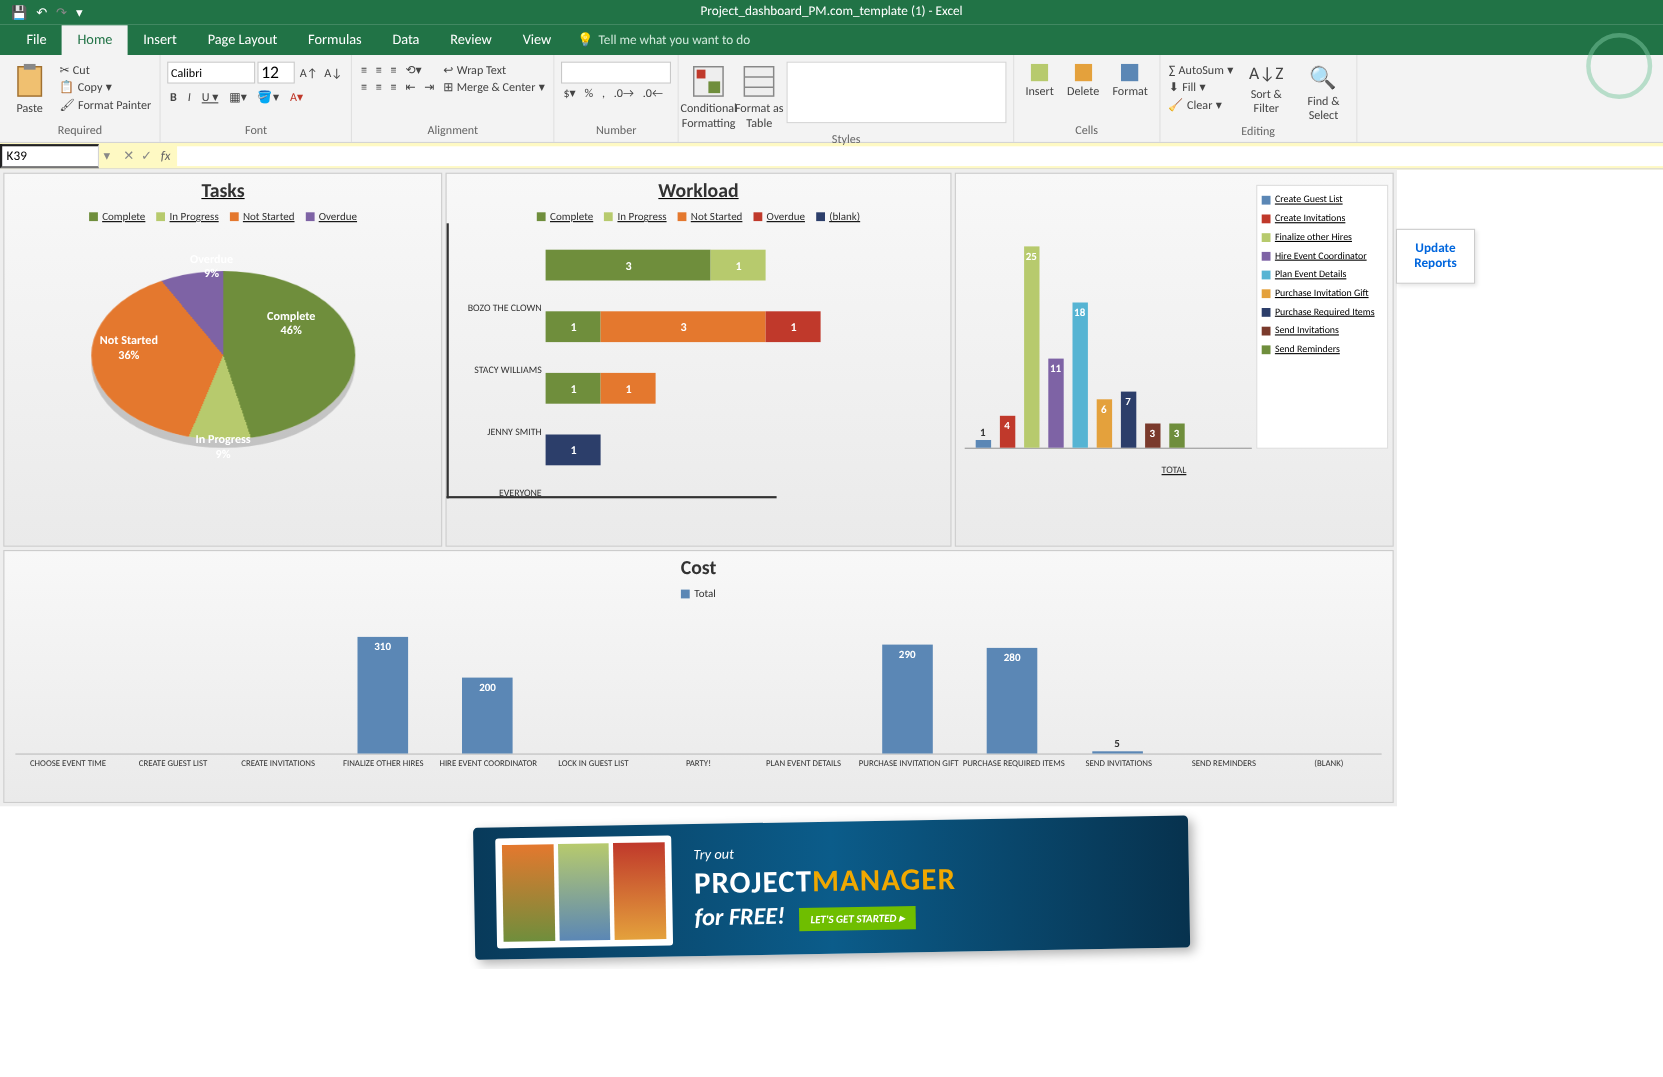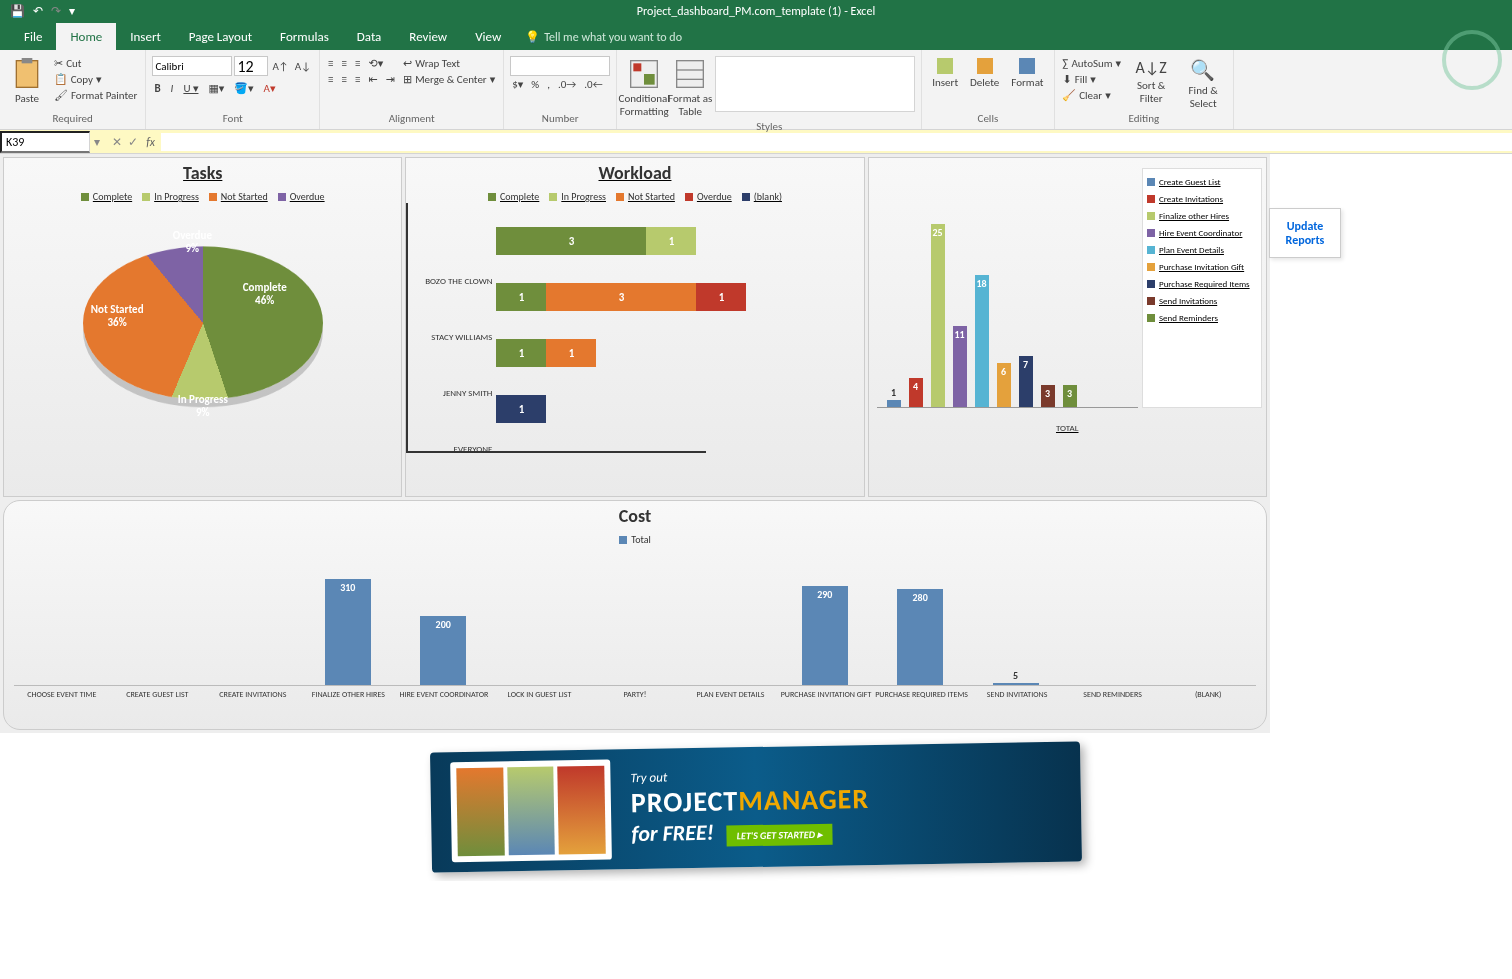--- a/index.html
+++ b/index.html
@@ -37,21 +37,21 @@
 .fx-btns { display: flex; gap: 6px; padding: 0 8px; color: #888; }
 .fx-label { font-style: italic; color: #666; padding-right: 6px; }
 .fx-input { flex: 1; border: none; padding: 2px; font-size: 12px; }
 
 
 .dashboard { background: #eee; padding: 3px; display: flex; flex-direction: column; gap: 3px; position: relative; }
 .row3 { display: flex; gap: 3px; text-decoration: underline; }
 .panel { background: linear-gradient(#f8f8f8,#eaeaea); border: 1px solid #ccc; position: relative; }
 .panel-title { text-align: center; font-weight: 600; font-size: 18px; color: #333; padding-top: 4px; }
 .panel-sm { flex: 1; height: 340px; }
-.panel-lg { width: 100%; height: 230px; border-radius: 17px; }
+.panel-lg { width: 100%; height: 230px; }
 
 .update-btn { position: absolute; right: -75px; top: 50px; width: 72px; height: 50px; background: #fff; border: 1px solid #ccc; display: flex; flex-direction: column; align-items: center; justify-content: center; color: #0066dd; font-weight: 700; font-size: 12px; cursor: pointer; box-shadow: 2px 2px 4px rgba(0,0,0,.1);}
 
 .legend { display: flex; justify-content: center; gap: 10px; font-size: 10px; color: #333; padding-top: 6px; flex-wrap: wrap;}
 .legend span { display: inline-flex; align-items: center; gap: 4px; }
 .sw { width: 8px; height: 8px; display: inline-block; }
 
 
 .pie-wrap { position: relative; width: 260px; height: 230px; margin: 20px auto 0; }
 .pie3d { width: 240px; height: 200px; border-radius: 50%; background: conic-gradient(#6f8e3c 0deg 165.6deg,#b7ca6d 165.6deg 198deg,#e4782e 198deg 327.6deg,#7e63a5 327.6deg 360deg); transform: rotateX(40deg); box-shadow: 0 10px 0 rgba(0,0,0,.18); margin: 0 auto; }

